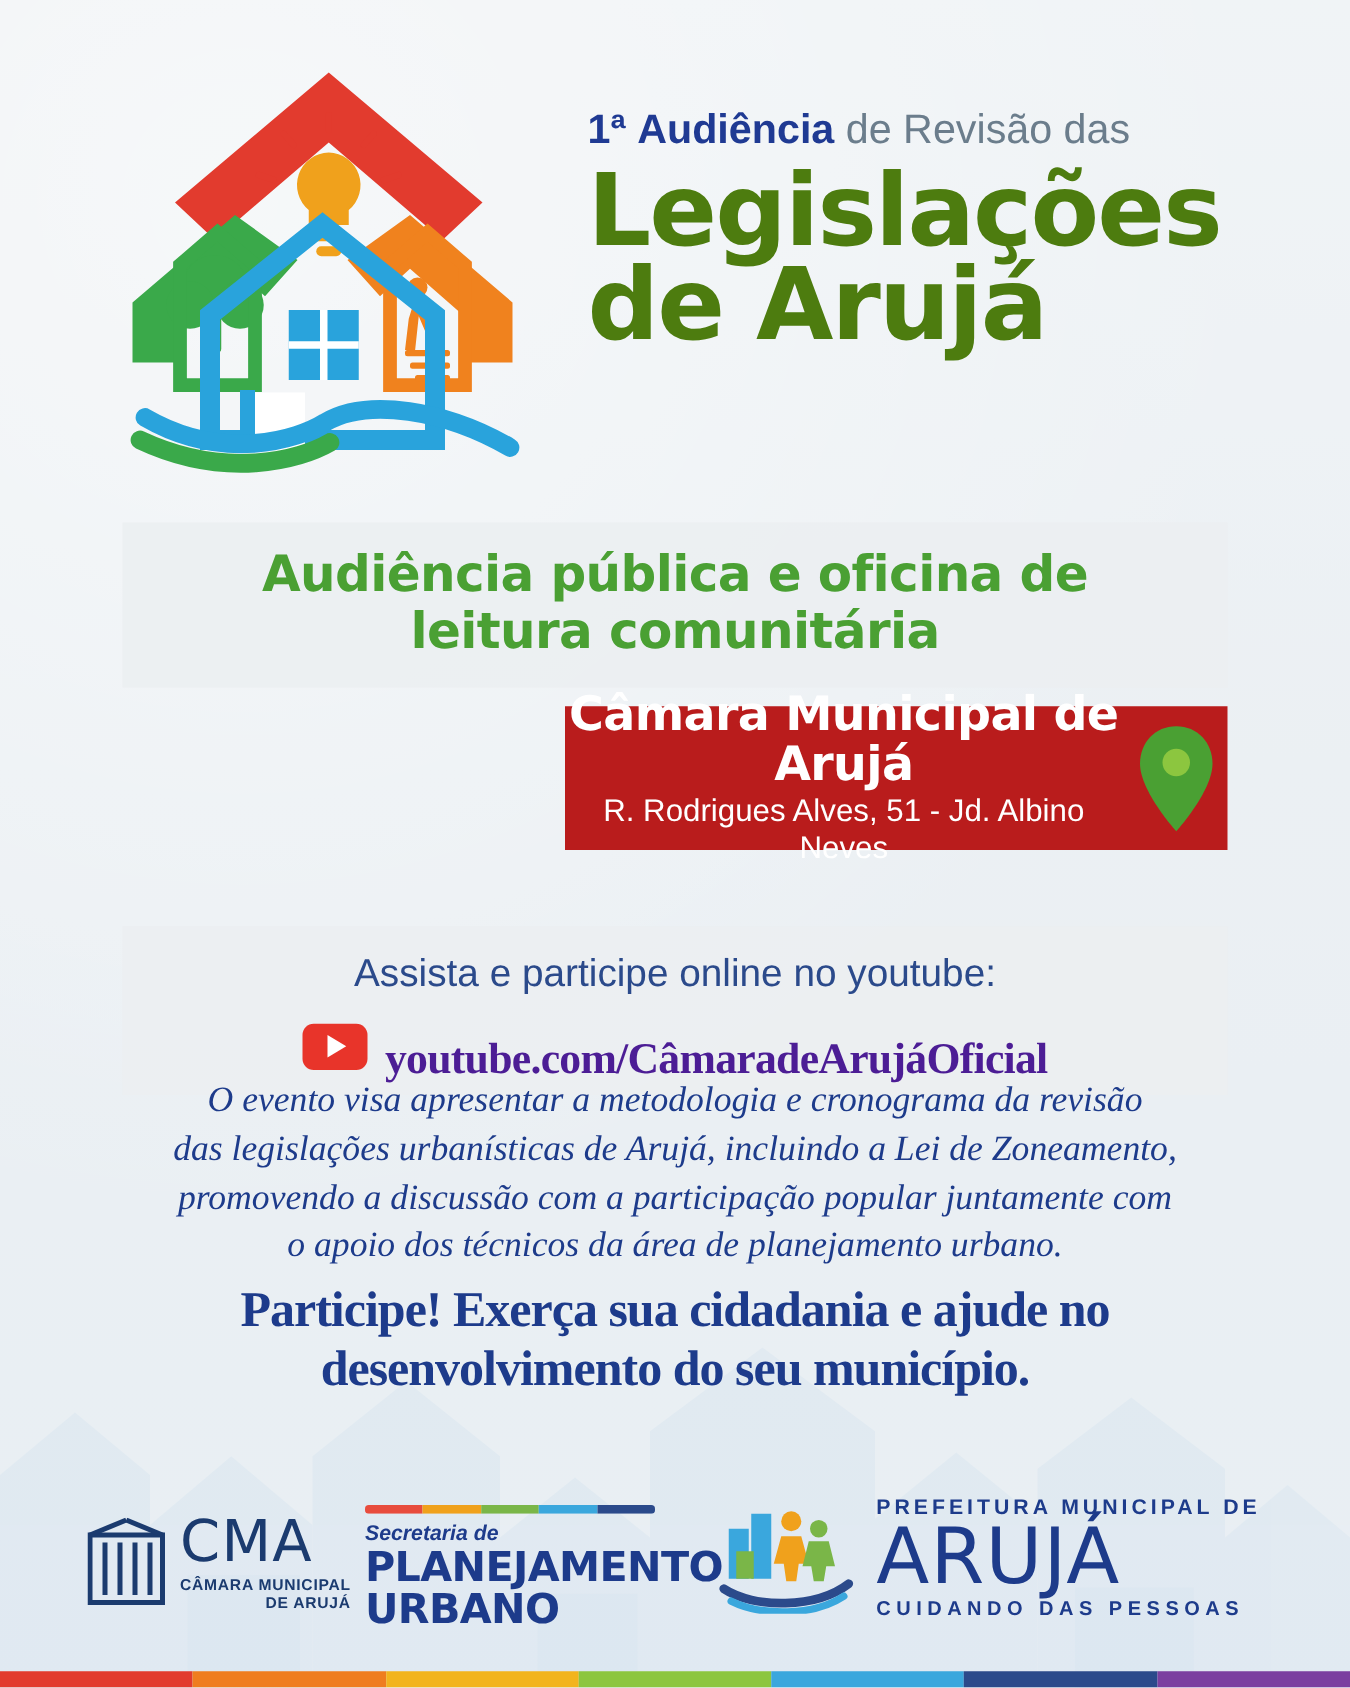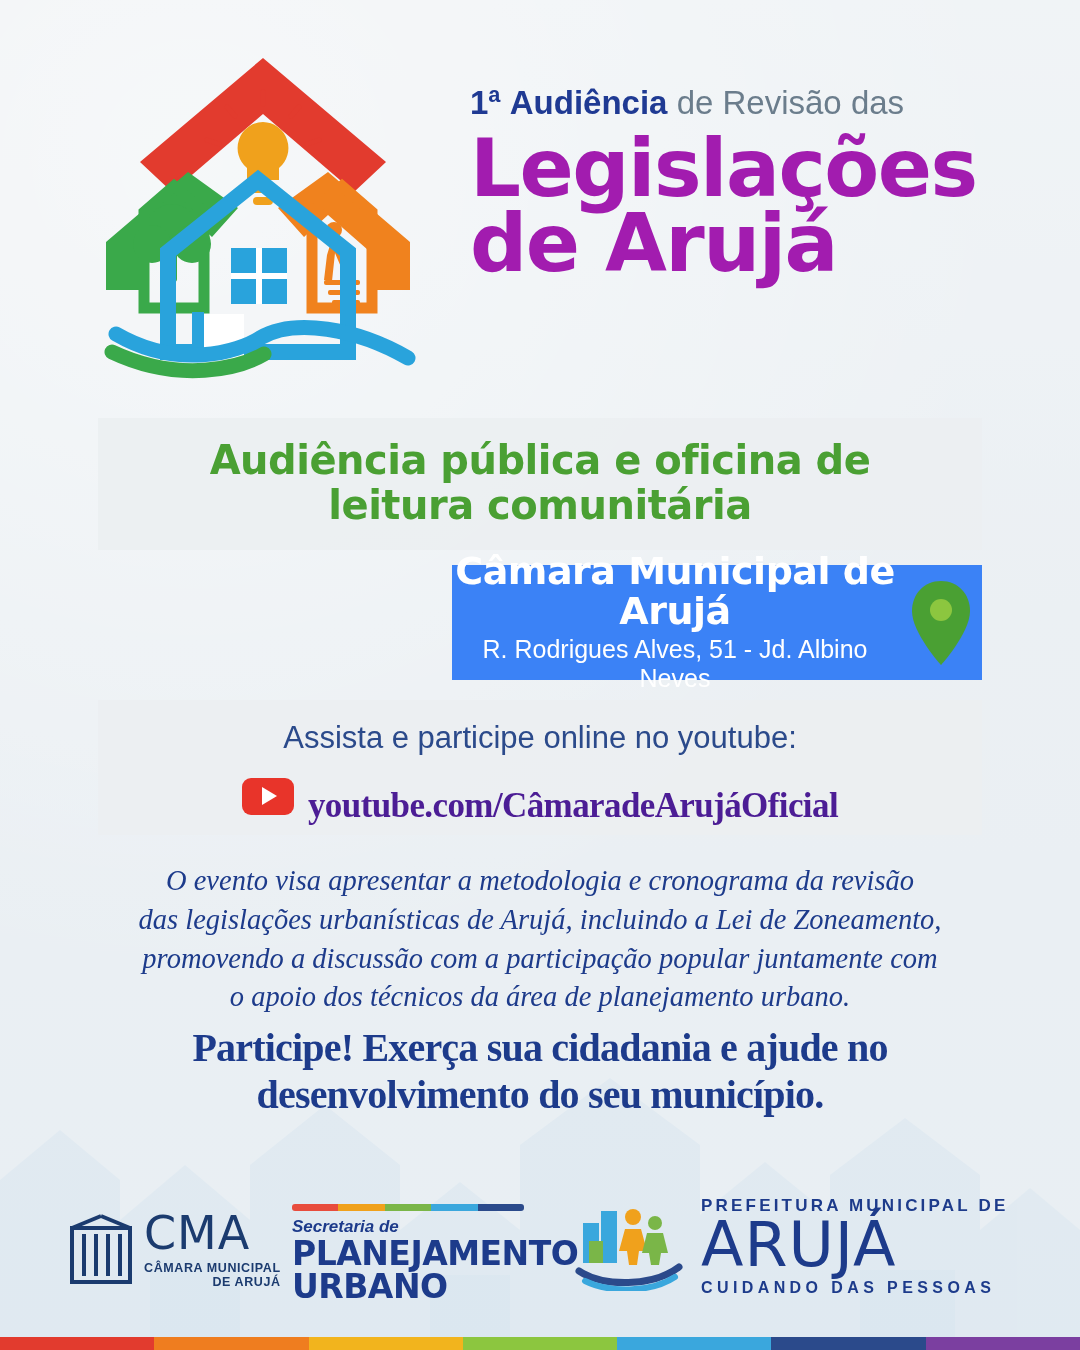--- a/index.html
+++ b/index.html
@@ -33,33 +33,33 @@
   .kicker { font-size: 33px; line-height: 1; color: #7ab648; font-weight: 400; white-space: nowrap; }
   .kicker b { color: #1f3a93; font-weight: 800; }
   .kicker .thin { color: #6b7d8c; font-weight: 400; }
   .main-title {
     margin-top: 12px;
     font-family: "DejaVu Sans", sans-serif;
     font-weight: 800;
     font-size: 80px;
     line-height: .94;
     letter-spacing: -1.5px;
-    color: #a21caf;
+    color: #4d7c0f;
   }
   .main-title span { display: block; }
 
   
   .panel { position: absolute; background: rgba(236,239,241,.92); }
   #panel-subtitle { left: 98px; top: 418px; width: 884px; height: 132px; }
   .subtitle {
     text-align: center; color: #4aa033; font-weight: 800;
     font-family: "DejaVu Sans", sans-serif;
     font-size: 40px; line-height: 1.12; padding-top: 20px; letter-spacing: -.5px;
   }
-  #panel-online { left: 98px; top: 700px; width: 884px; height: 135px; }
+  #panel-online { left: 98px; top: 741px; width: 884px; height: 135px; }
   .online-label {
     text-align: center; color: #2b4a8b; font-size: 31px; padding-top: 20px; font-weight: 400;
   }
   .online-link-row {
     display: flex; align-items: center; justify-content: center; gap: 14px; margin-top: 10px;
   }
   .yt-badge {
     width: 52px; height: 37px; background: #e8342a; border-radius: 9px;
     display: flex; align-items: center; justify-content: center;
   }
@@ -72,21 +72,21 @@
     font-weight: 800; font-size: 35px; color: #4c1d95; letter-spacing: -.6px; margin-top: 20px;
   }
 
   
   #bar-date {
     position: absolute; left: 98px; top: 565px; width: 342px; height: 115px;
     background: #8cc63f; display: flex; align-items: center;
   }
   #bar-place {
     position: absolute; left: 452px; top: 565px; width: 530px; height: 115px;
-    background: #3b82f6; display: flex; align-items: center;
+    background: #b91c1c; display: flex; align-items: center;
   }
   .date-text { color: #fff; margin-left: 8px; }
   .date-big {
     font-family: "DejaVu Sans", sans-serif; font-weight: 800; font-size: 54px; line-height: .95;
     letter-spacing: -1px;
   }
   .date-small { font-size: 31px; text-align: right; margin-top: 2px; font-weight: 400; }
   .place-text { flex: 1; text-align: center; color: #fff; padding-right: 8px; }
   .place-title {
     font-family: "DejaVu Sans", sans-serif; font-weight: 800; font-size: 38px; letter-spacing: -.5px;

